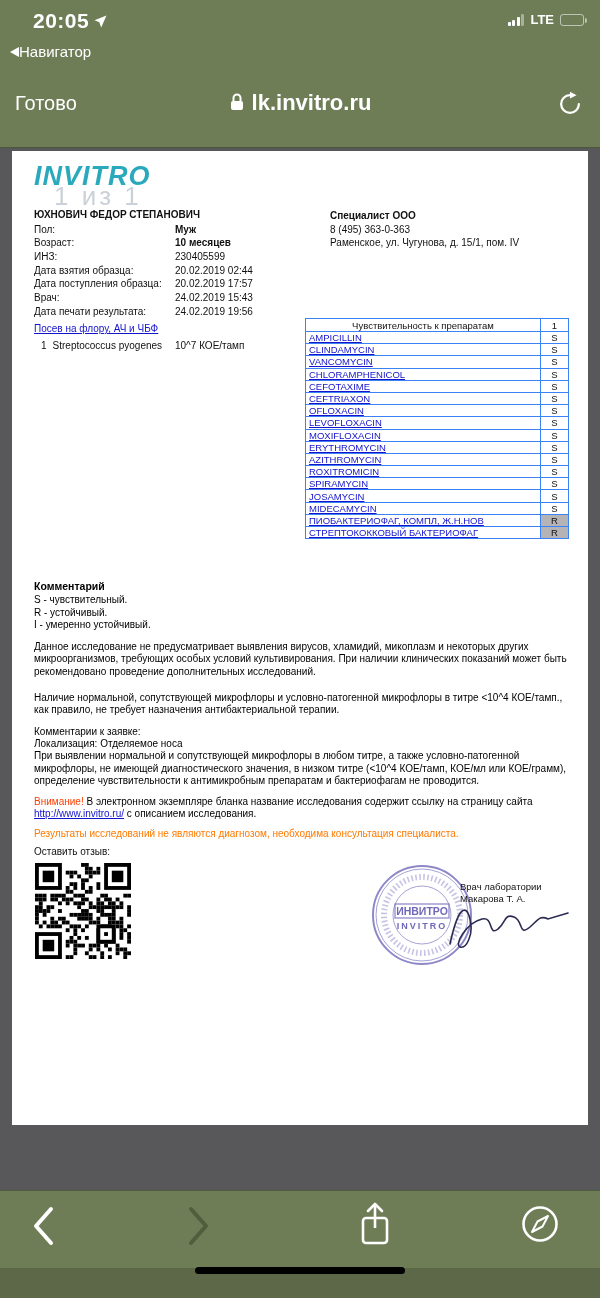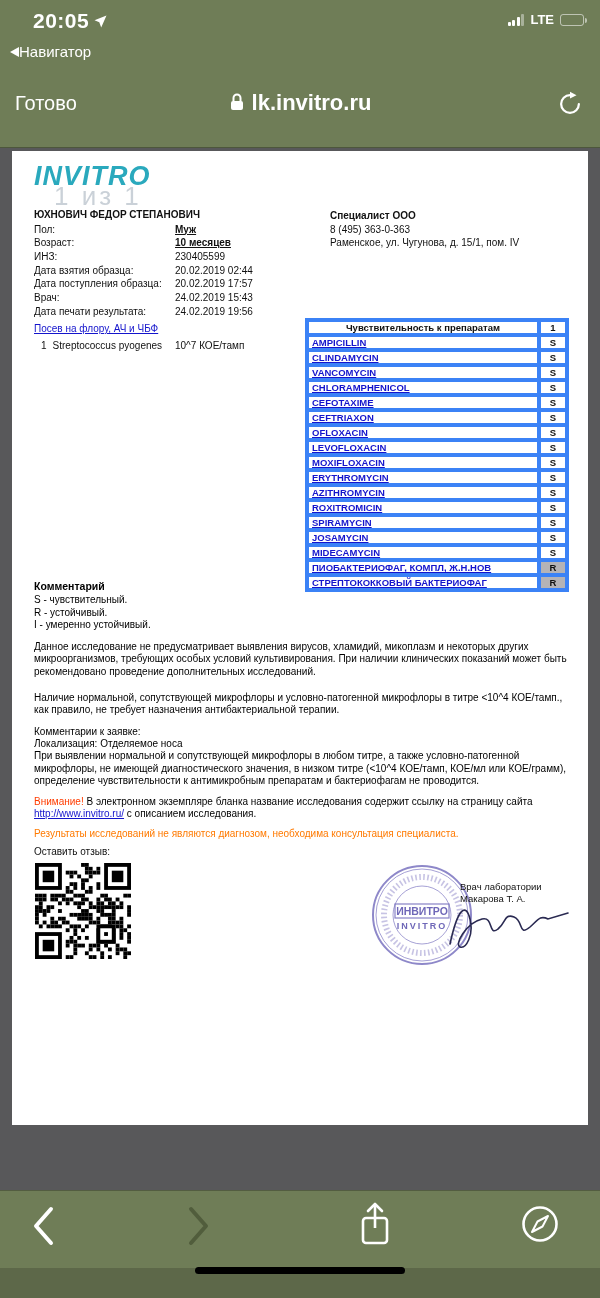--- a/index.html
+++ b/index.html
@@ -57,34 +57,34 @@
     color:#2aa9bd; z-index:2;
   }
   .watermark {
     position:absolute; left:42px; top:30px; font-size:26px; letter-spacing:3px;
     color:#b9c2cb; opacity:.75; z-index:1; pointer-events:none;
   }
   .patient-name { position:absolute; left:22px; top:58px; font-size:10px; font-weight:bold; }
   .patient-fields { position:absolute; left:22px; top:71.5px; font-size:10px; }
   .field-row { height:13.7px; line-height:13.7px; white-space:nowrap; }
   .f-label { display:inline-block; width:141px; }
-  .f-value.b { font-weight:bold;text-decoration:underline; }
+  .f-value.b { font-weight:bold; }
   .clinic { position:absolute; left:318px; top:58px; font-size:10px; line-height:13.7px; }
   .clinic .cname { font-weight:bold; }
   .doc-link { color:#1414cc; text-decoration:underline; cursor:pointer; }
   .test-link { position:absolute; left:22px; top:172px; font-size:10px;text-align:center; }
   .result-line { position:absolute; left:22px; top:189px; font-size:10px; width:270px; }
   .result-line .num { margin-left:7px; margin-right:6px; }
   .result-line .amount { position:absolute; left:141px; top:0; }
   
   .sens-table {
     position:absolute; left:293px; top:167px; width:264px;
     border-collapse:collapse; font-size:9.5px; table-layout:fixed;
   }
-  .sens-table td { border:4px solid #3b82f6; height:12.2px; padding:0 3px; line-height:11px; overflow:hidden; white-space:nowrap;font-weight:bold; }
+  .sens-table td { border:1px solid #3b82f6; height:12.2px; padding:0 3px; line-height:11px; overflow:hidden; white-space:nowrap; }
   .sens-table td.val { width:28px; text-align:center; padding:0; }
   .sens-table td.hl { background:#b5b3b6; }
   .sens-table tr.hdr td { text-align:center; height:13px; }
   .sens-table a { color:#1414cc; text-decoration:underline; }
   
   .comments { position:absolute; left:22px; top:429px; width:538px; font-size:10px; line-height:12.3px; color:#000; }
   .c-title { font-weight:bold; font-size:10.5px; margin-bottom:2px; }
   .comments p { margin:10px 0 0; }
   .comments p.tight { margin-top:0; }
   .comments .mt8 { margin-top:9px; }

